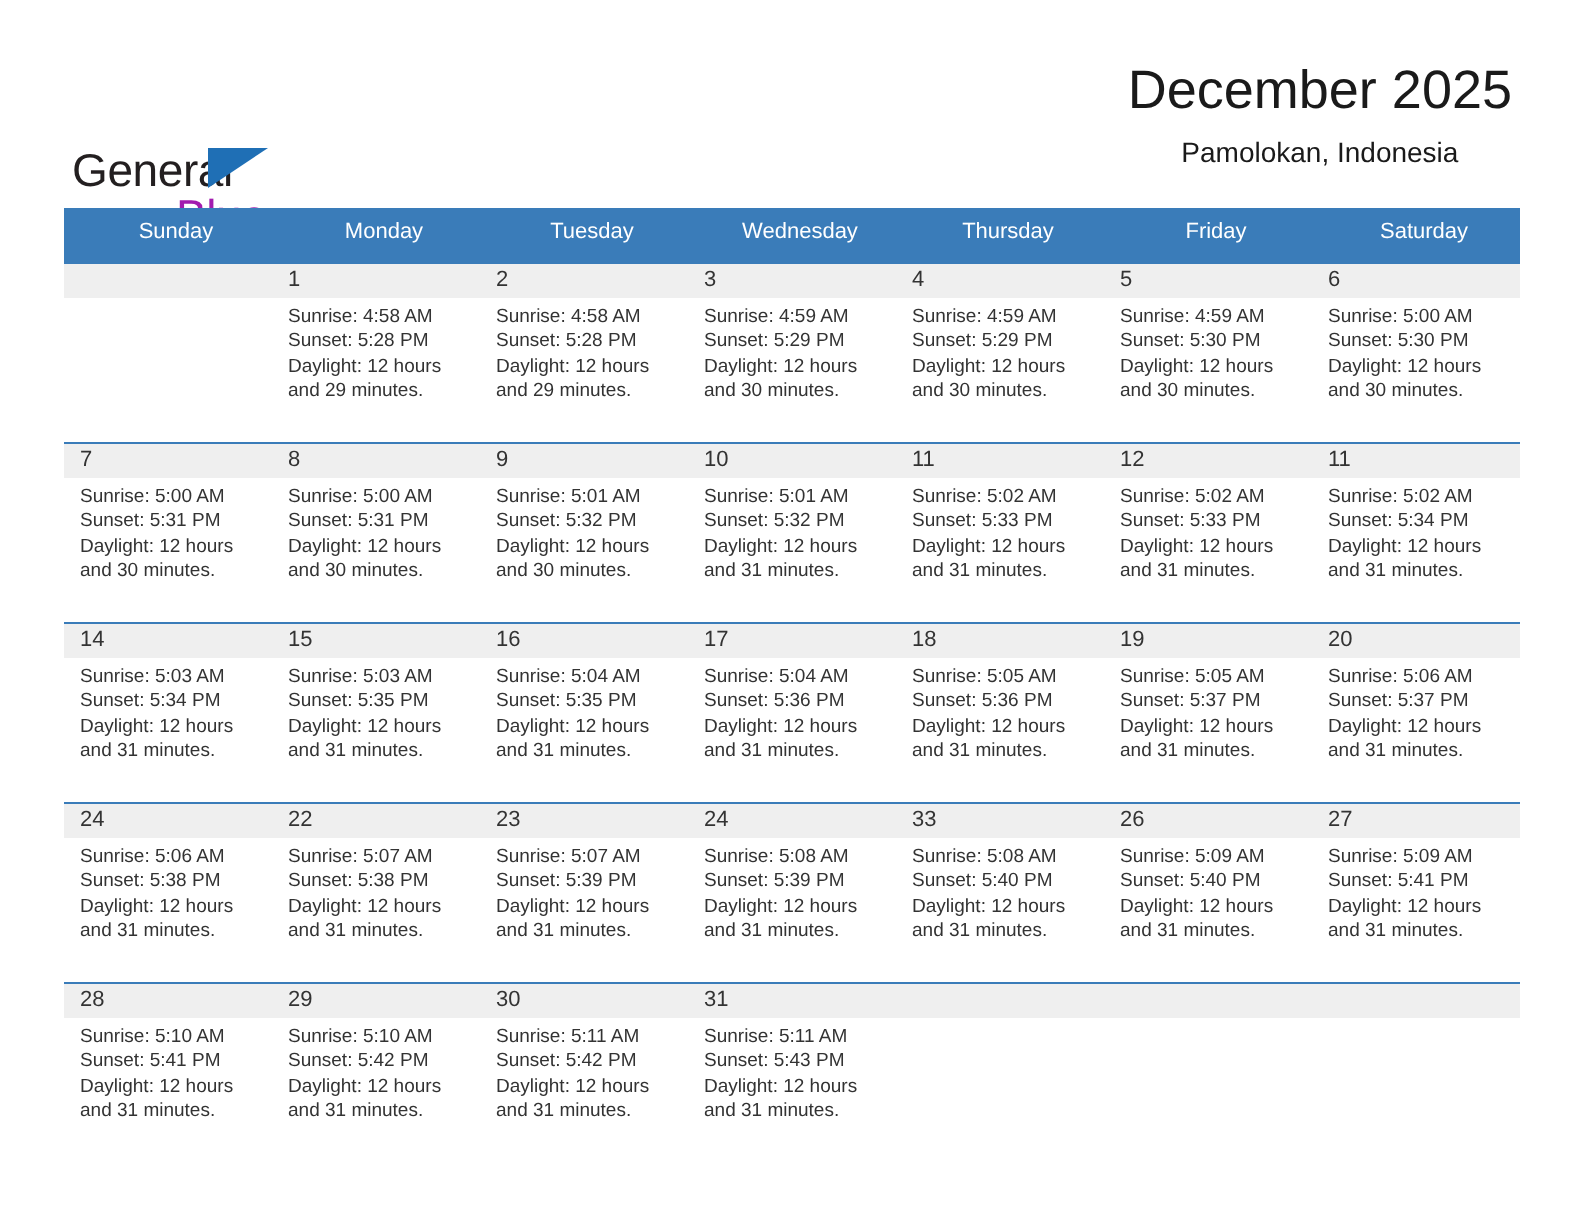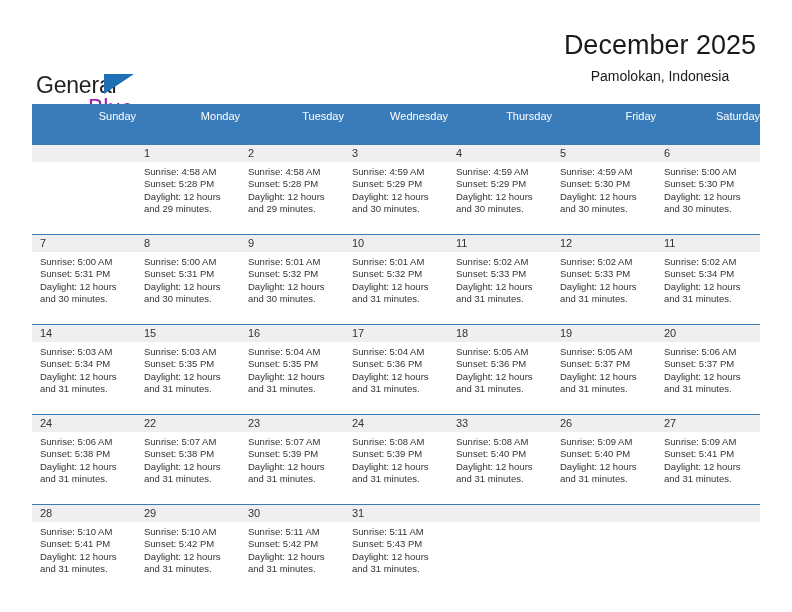--- a/index.html
+++ b/index.html
@@ -104,22 +104,22 @@
     width: 728px;
     border-collapse: collapse;
     table-layout: fixed;
   }
 
   .calendar th {
     background: #3a7cb9;
     color: #ffffff;
     font-size: 11px;
     font-weight: normal;
-    text-align: right;
-    padding: 6px 0 22px 8px;
+    text-align: center;
+    padding: 6px 0 9px 8px;
     height: 21px;
     box-sizing: border-box;
     border: none;
   }
 
   .calendar td {
     vertical-align: top;
     padding: 0;
     border: none;
     border-top: 1px solid #3a7cb9;

